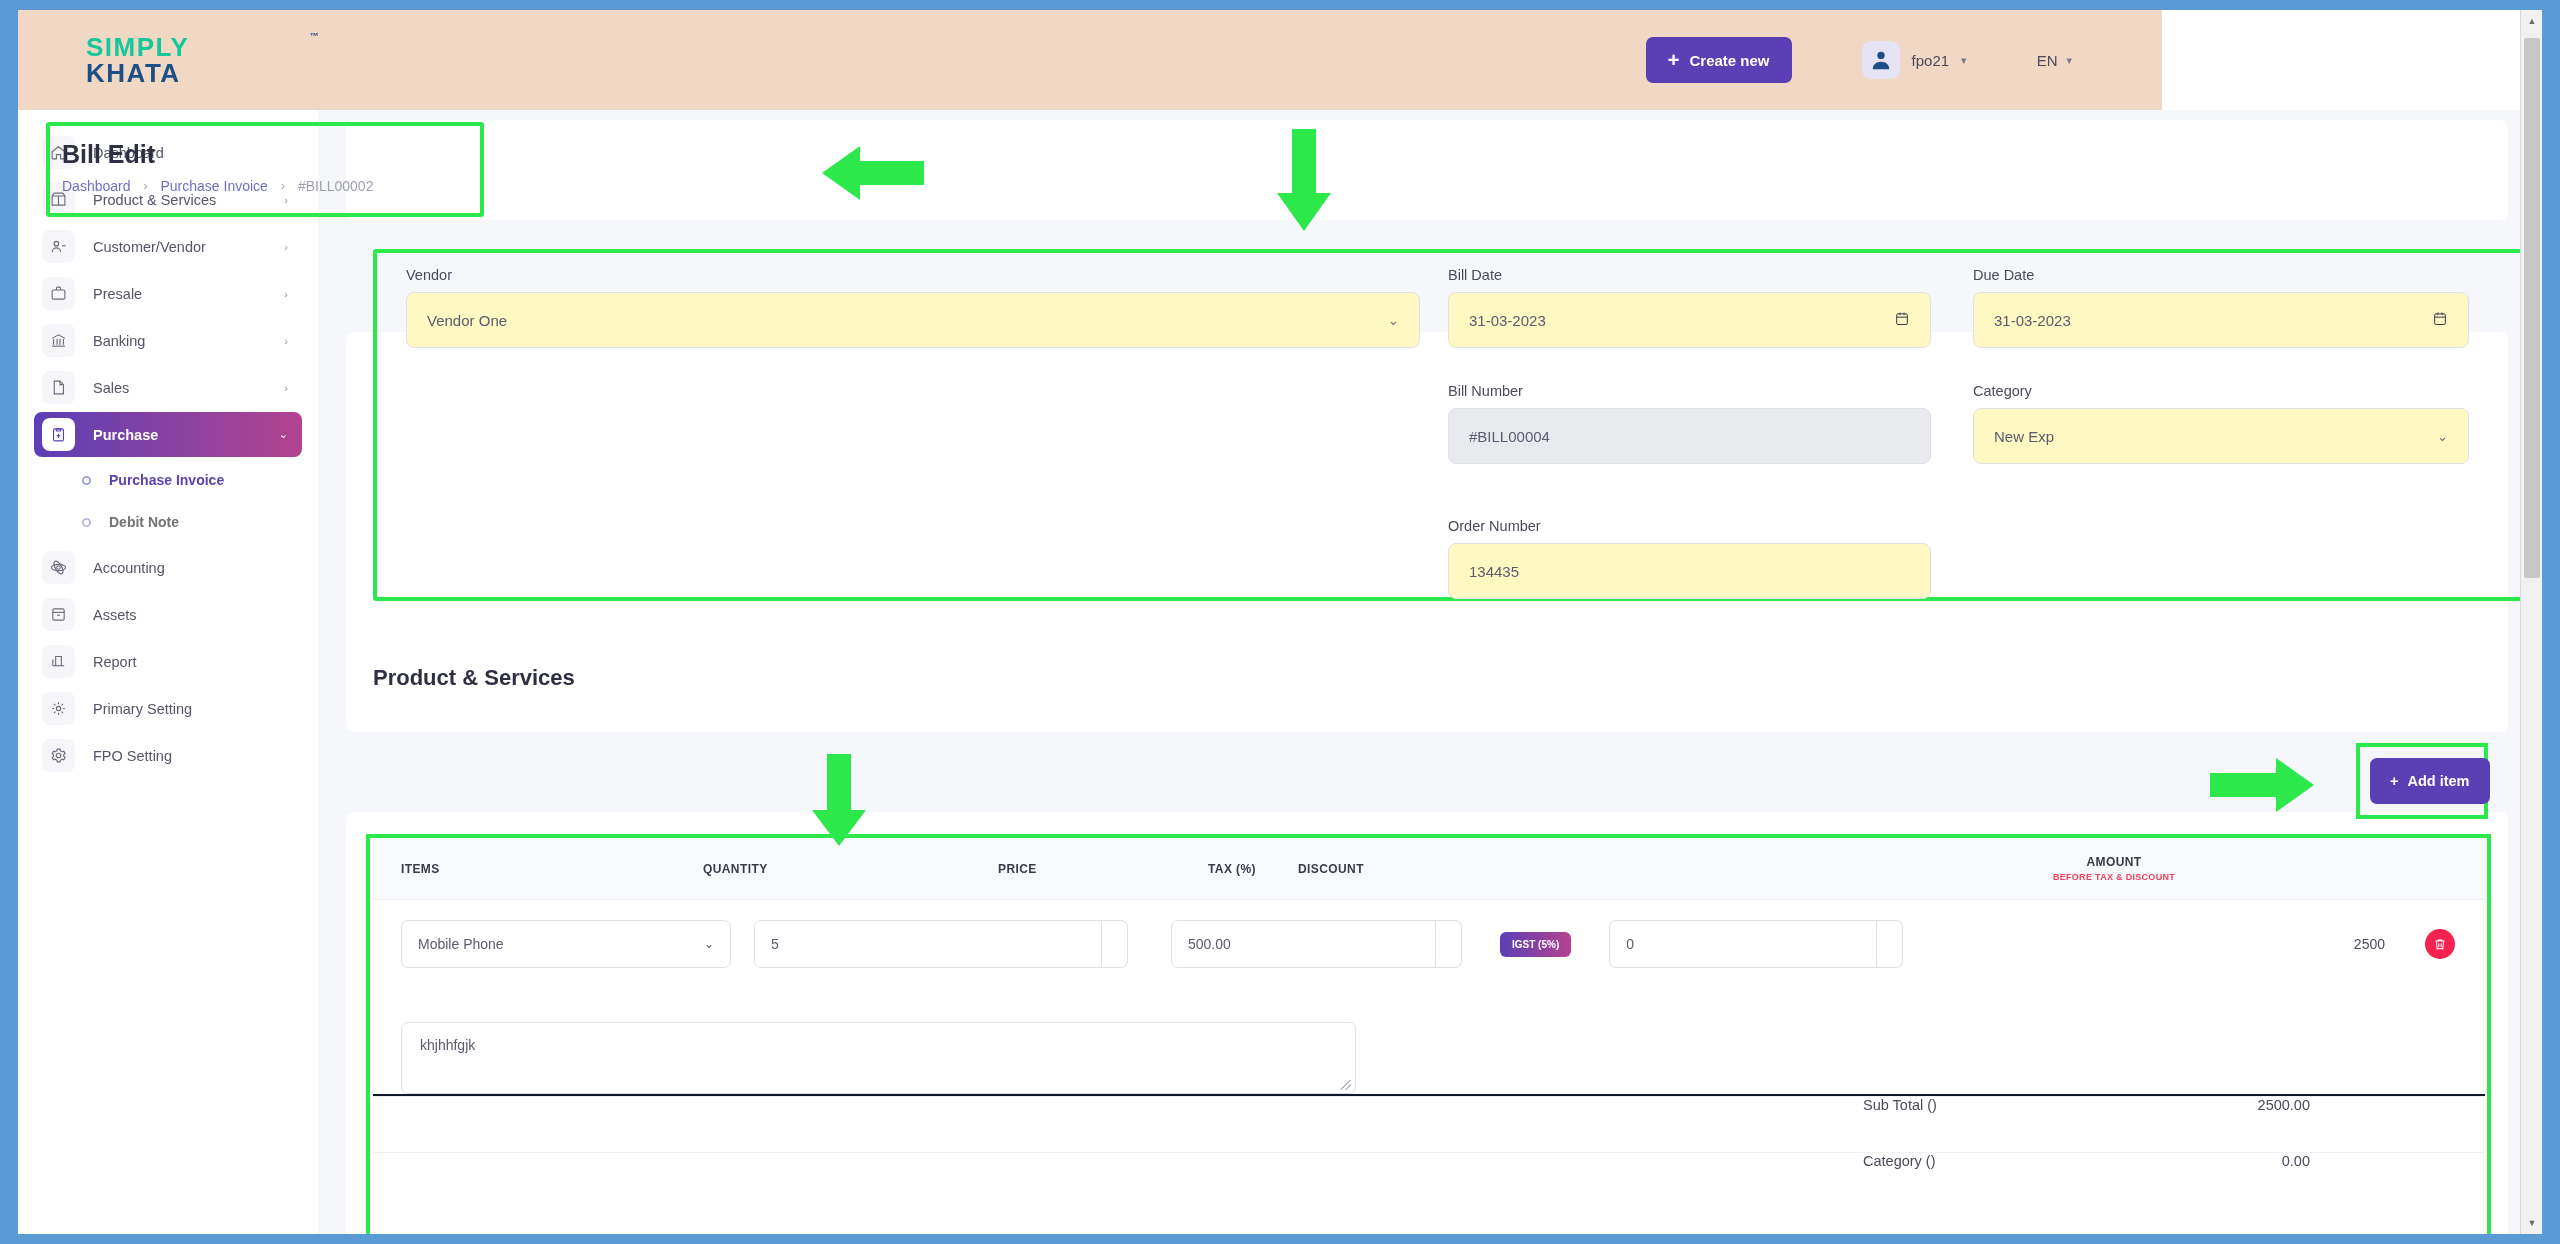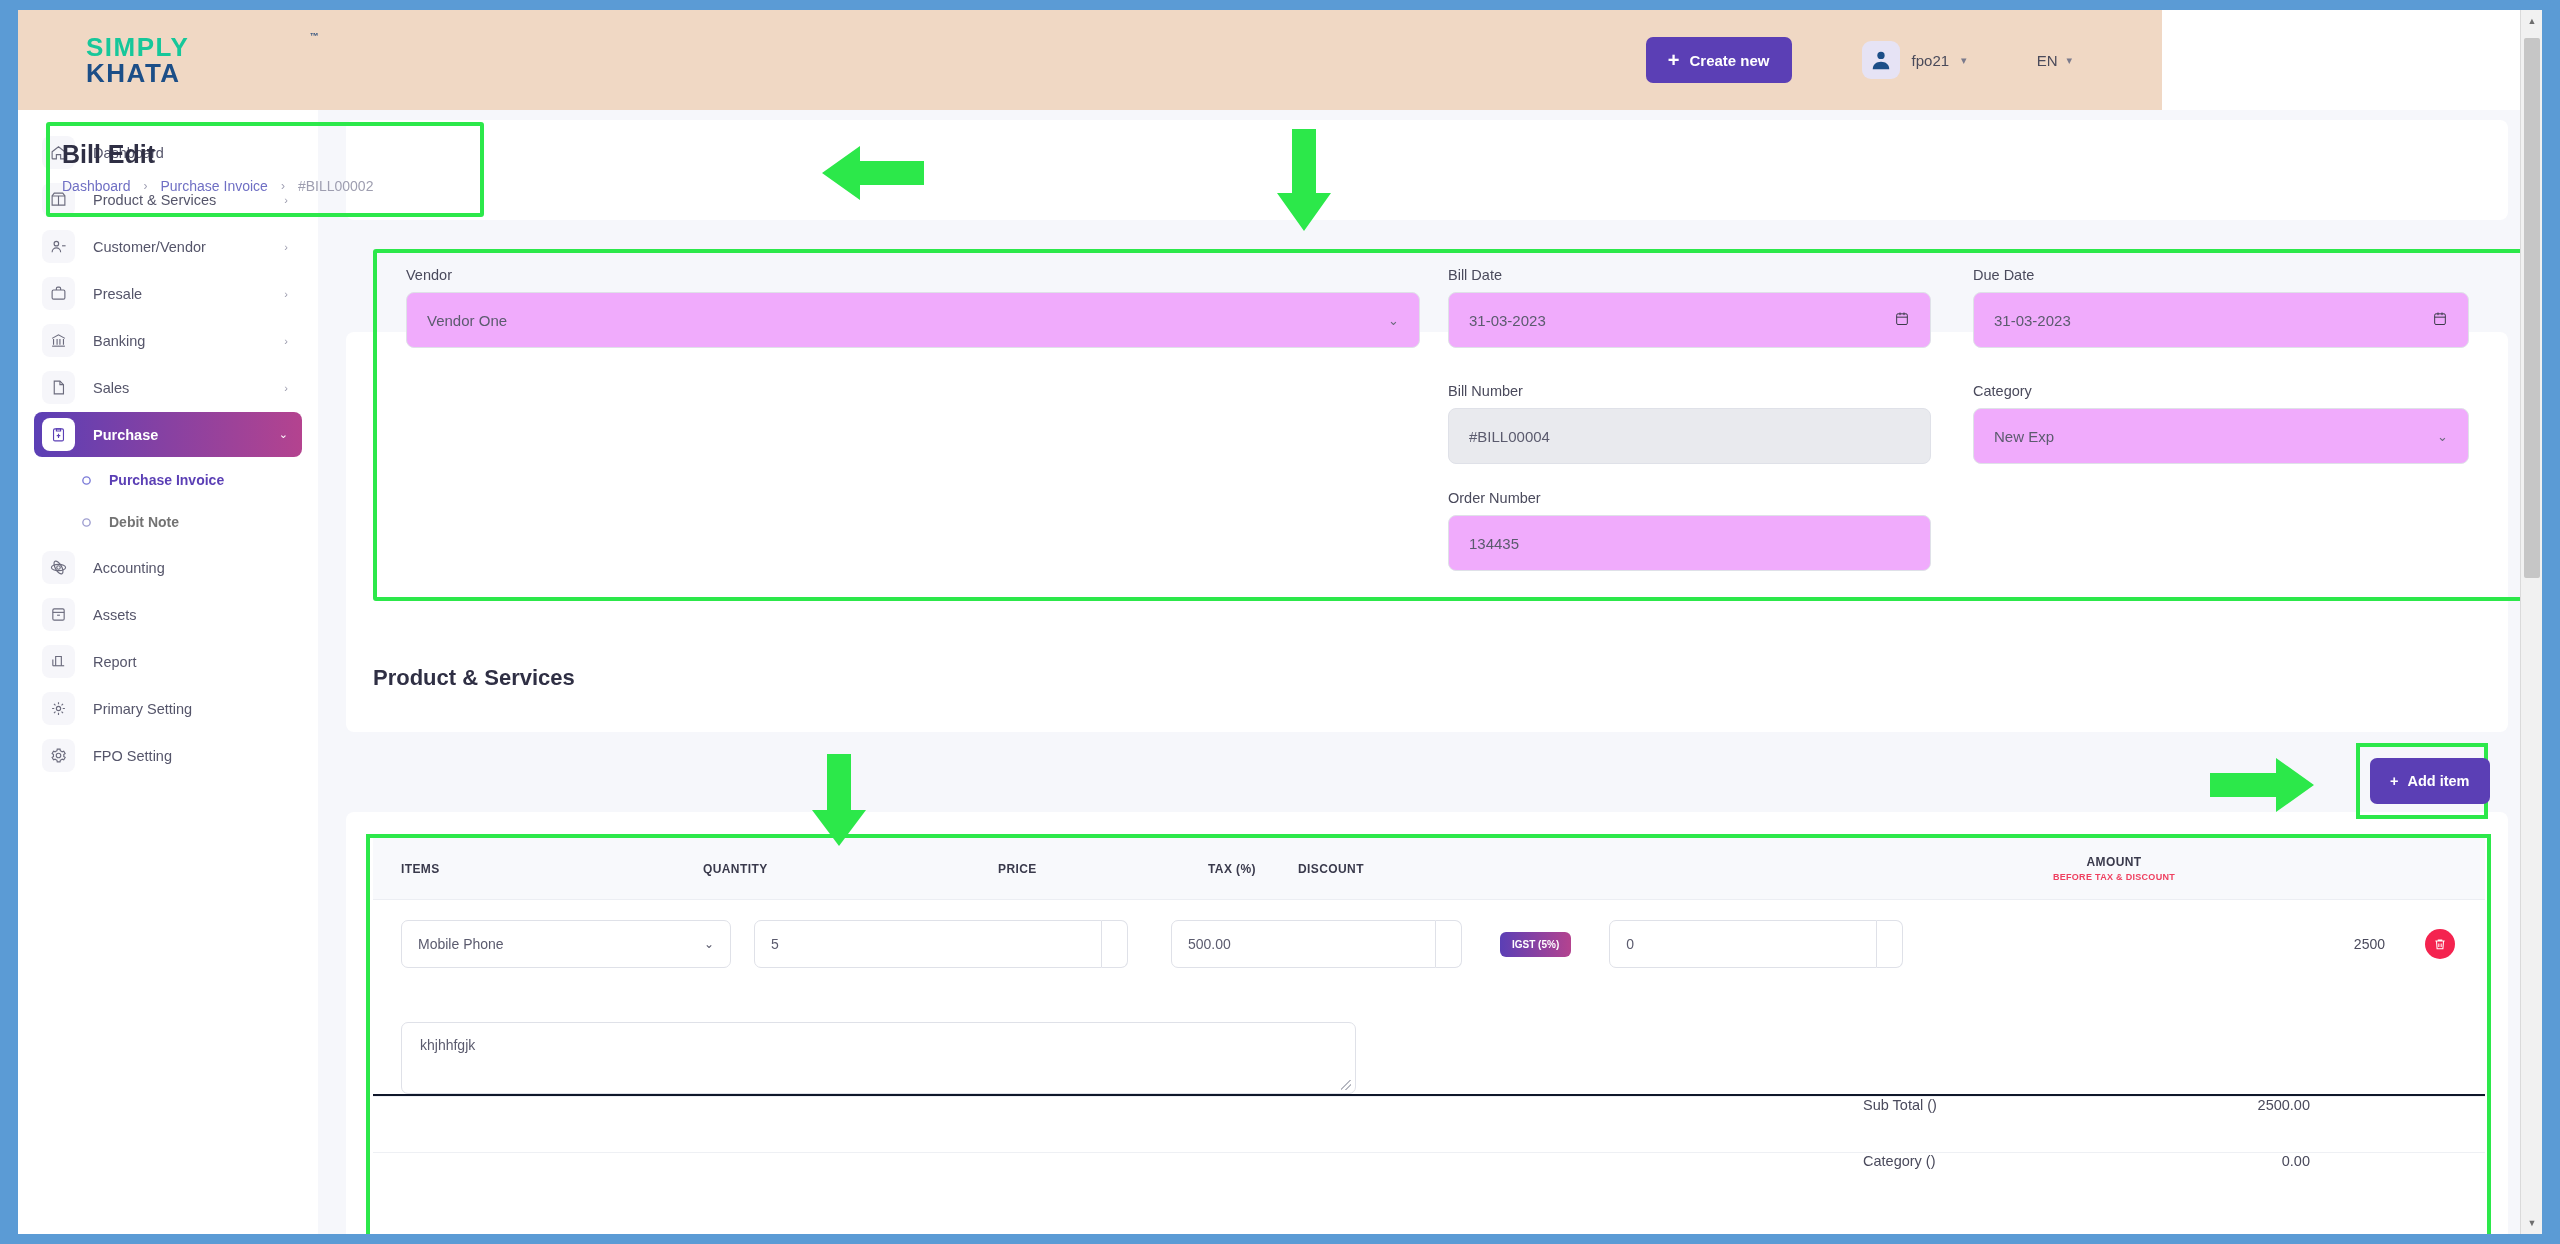--- a/index.html
+++ b/index.html
@@ -131,34 +131,34 @@
   }
   #form-hl {
     position: absolute; left: 355px; top: 239px;
     width: 2180px; height: 352px;
     border: 4px solid #2ce84a; border-radius: 3px;
     pointer-events: none;
   }
   .fld-label { font-size: 14.5px; color: #4a4a5c; margin-bottom: 9px; }
   .fld {
     height: 56px; border: 1px solid #dfe1e8; border-radius: 8px;
-    background: #f0abfc; display: flex; align-items: center;
+    background: #fef9c3; display: flex; align-items: center;
     padding: 0 20px; font-size: 15px; color: #5b5b6e;
   }
   .fld.disabled { background: #e9eaee; color: #5b5b6e; }
   .fld .chev { margin-left: auto; color: #6a6a7c; font-size: 13px; }
   .fld .cal { margin-left: auto; }
   .fld .cal svg { width: 16px; height: 17px; stroke: #3b3b4a; fill: none; stroke-width: 1.5; }
 
   #f-vendor { position: absolute; left: 388px; top: 257px; width: 1014px; }
   #f-billdate { position: absolute; left: 1430px; top: 257px; width: 483px; }
   #f-duedate { position: absolute; left: 1955px; top: 257px; width: 496px; }
   #f-billnum { position: absolute; left: 1430px; top: 373px; width: 483px; }
   #f-category { position: absolute; left: 1955px; top: 373px; width: 496px; }
-  #f-ordernum { position: absolute; left: 1430px; top: 480px; width: 483px; }
+  #f-ordernum { position: absolute; left: 1430px; top: 508px; width: 483px; }
 
   
   #ps-heading {
     position: absolute; left: 355px; top: 655px;
     font-size: 22px; font-weight: bold; color: #2f2f44;
   }
 
   
   #items-card {
     position: absolute; left: 28px; top: 702px;

